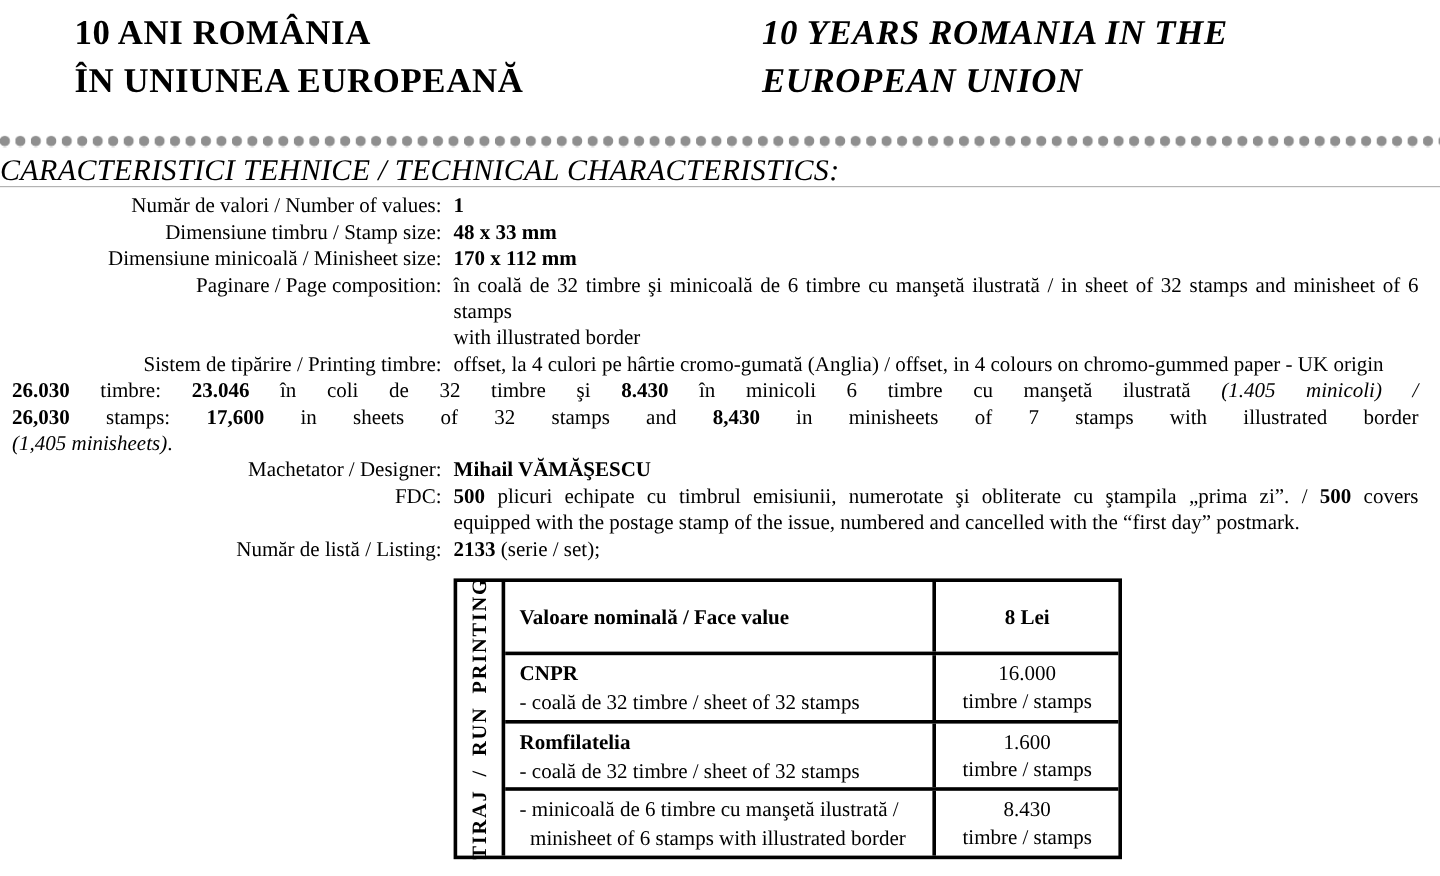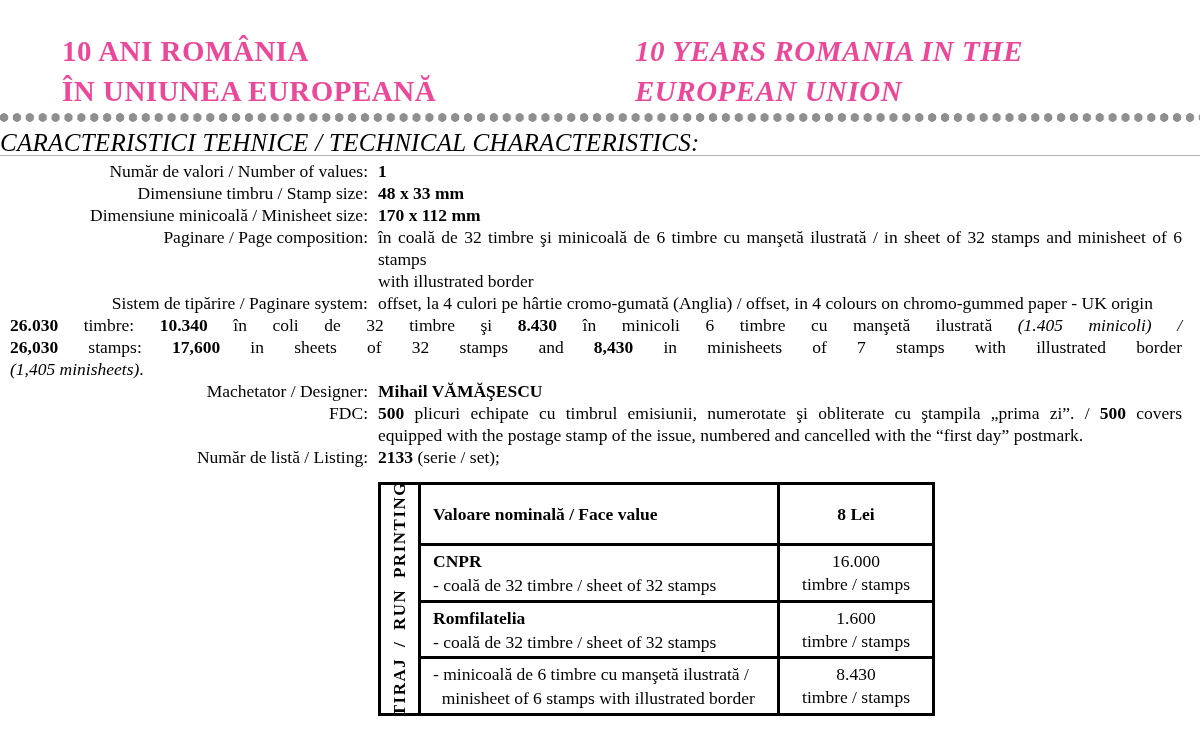--- a/index.html
+++ b/index.html
@@ -5,21 +5,21 @@
   html,body{margin:0;padding:0;}
   body{
     width:1200px;height:730px;position:relative;background:#ffffff;
     font-family:"Liberation Serif","DejaVu Serif",serif;color:#000;
     overflow:hidden;
   }
   .b{font-weight:bold;}
   .i{font-style:italic;}
 
   
-  .title{position:absolute;top:31px;color:#ec4899;font-weight:bold;
+  .title{position:absolute;top:8px;color:#000000;font-weight:bold;
          font-size:29px;line-height:40px;letter-spacing:.5px;white-space:nowrap;}
   .title-ro{left:62px;}
   .title-en{left:635px;font-style:italic;}
 
   
   .dots{position:absolute;left:0;top:113px;width:1200px;height:10px;
     background-image:radial-gradient(circle at 4px 4.5px,#8f8f8f 4px,transparent 4.6px);
     background-size:12.9px 10px;background-repeat:repeat-x;}
 
   
@@ -90,28 +90,28 @@
     </div>
   </div>
   <div class="spec-row">
     <div class="spec-label">Paginare / Page composition:</div>
     <div class="spec-value">
       <div class="line just"><span>în coală de 32 timbre şi minicoală de 6 timbre cu manşetă ilustrată / in sheet of 32 stamps and minisheet of 6 stamps</span></div>
       <div class="line"><span>with illustrated border</span></div>
     </div>
   </div>
   <div class="spec-row">
-    <div class="spec-label">Sistem de tipărire / Paginare system:</div>
+    <div class="spec-label">Sistem de tipărire / Printing timbre:</div>
     <div class="spec-value">
       <div class="line"><span>offset, la 4 culori pe hârtie cromo-gumată (Anglia) / offset, in 4 colours on chromo-gummed paper - UK origin</span></div>
     </div>
   </div>
   <div class="spec-row">
     <div class="spec-value">
-      <div class="line just"><span class="b">26.030</span><span> timbre: </span><span class="b">10.340</span><span> în coli de 32 timbre şi </span><span class="b">8.430</span><span> în minicoli 6 timbre cu manşetă ilustrată </span><span class="i">(1.405 minicoli) /</span></div>
+      <div class="line just"><span class="b">26.030</span><span> timbre: </span><span class="b">23.046</span><span> în coli de 32 timbre şi </span><span class="b">8.430</span><span> în minicoli 6 timbre cu manşetă ilustrată </span><span class="i">(1.405 minicoli) /</span></div>
       <div class="line just"><span class="b">26,030</span><span> stamps: </span><span class="b">17,600</span><span> in sheets of 32 stamps and </span><span class="b">8,430</span><span> in minisheets of 7 stamps with illustrated border</span></div>
       <div class="line"><span class="i">(1,405 minisheets)</span><span>.</span></div>
     </div>
   </div>
   <div class="spec-row">
     <div class="spec-label">Machetator / Designer:</div>
     <div class="spec-value">
       <div class="line"><span class="b">Mihail VĂMĂŞESCU</span></div>
     </div>
   </div>

